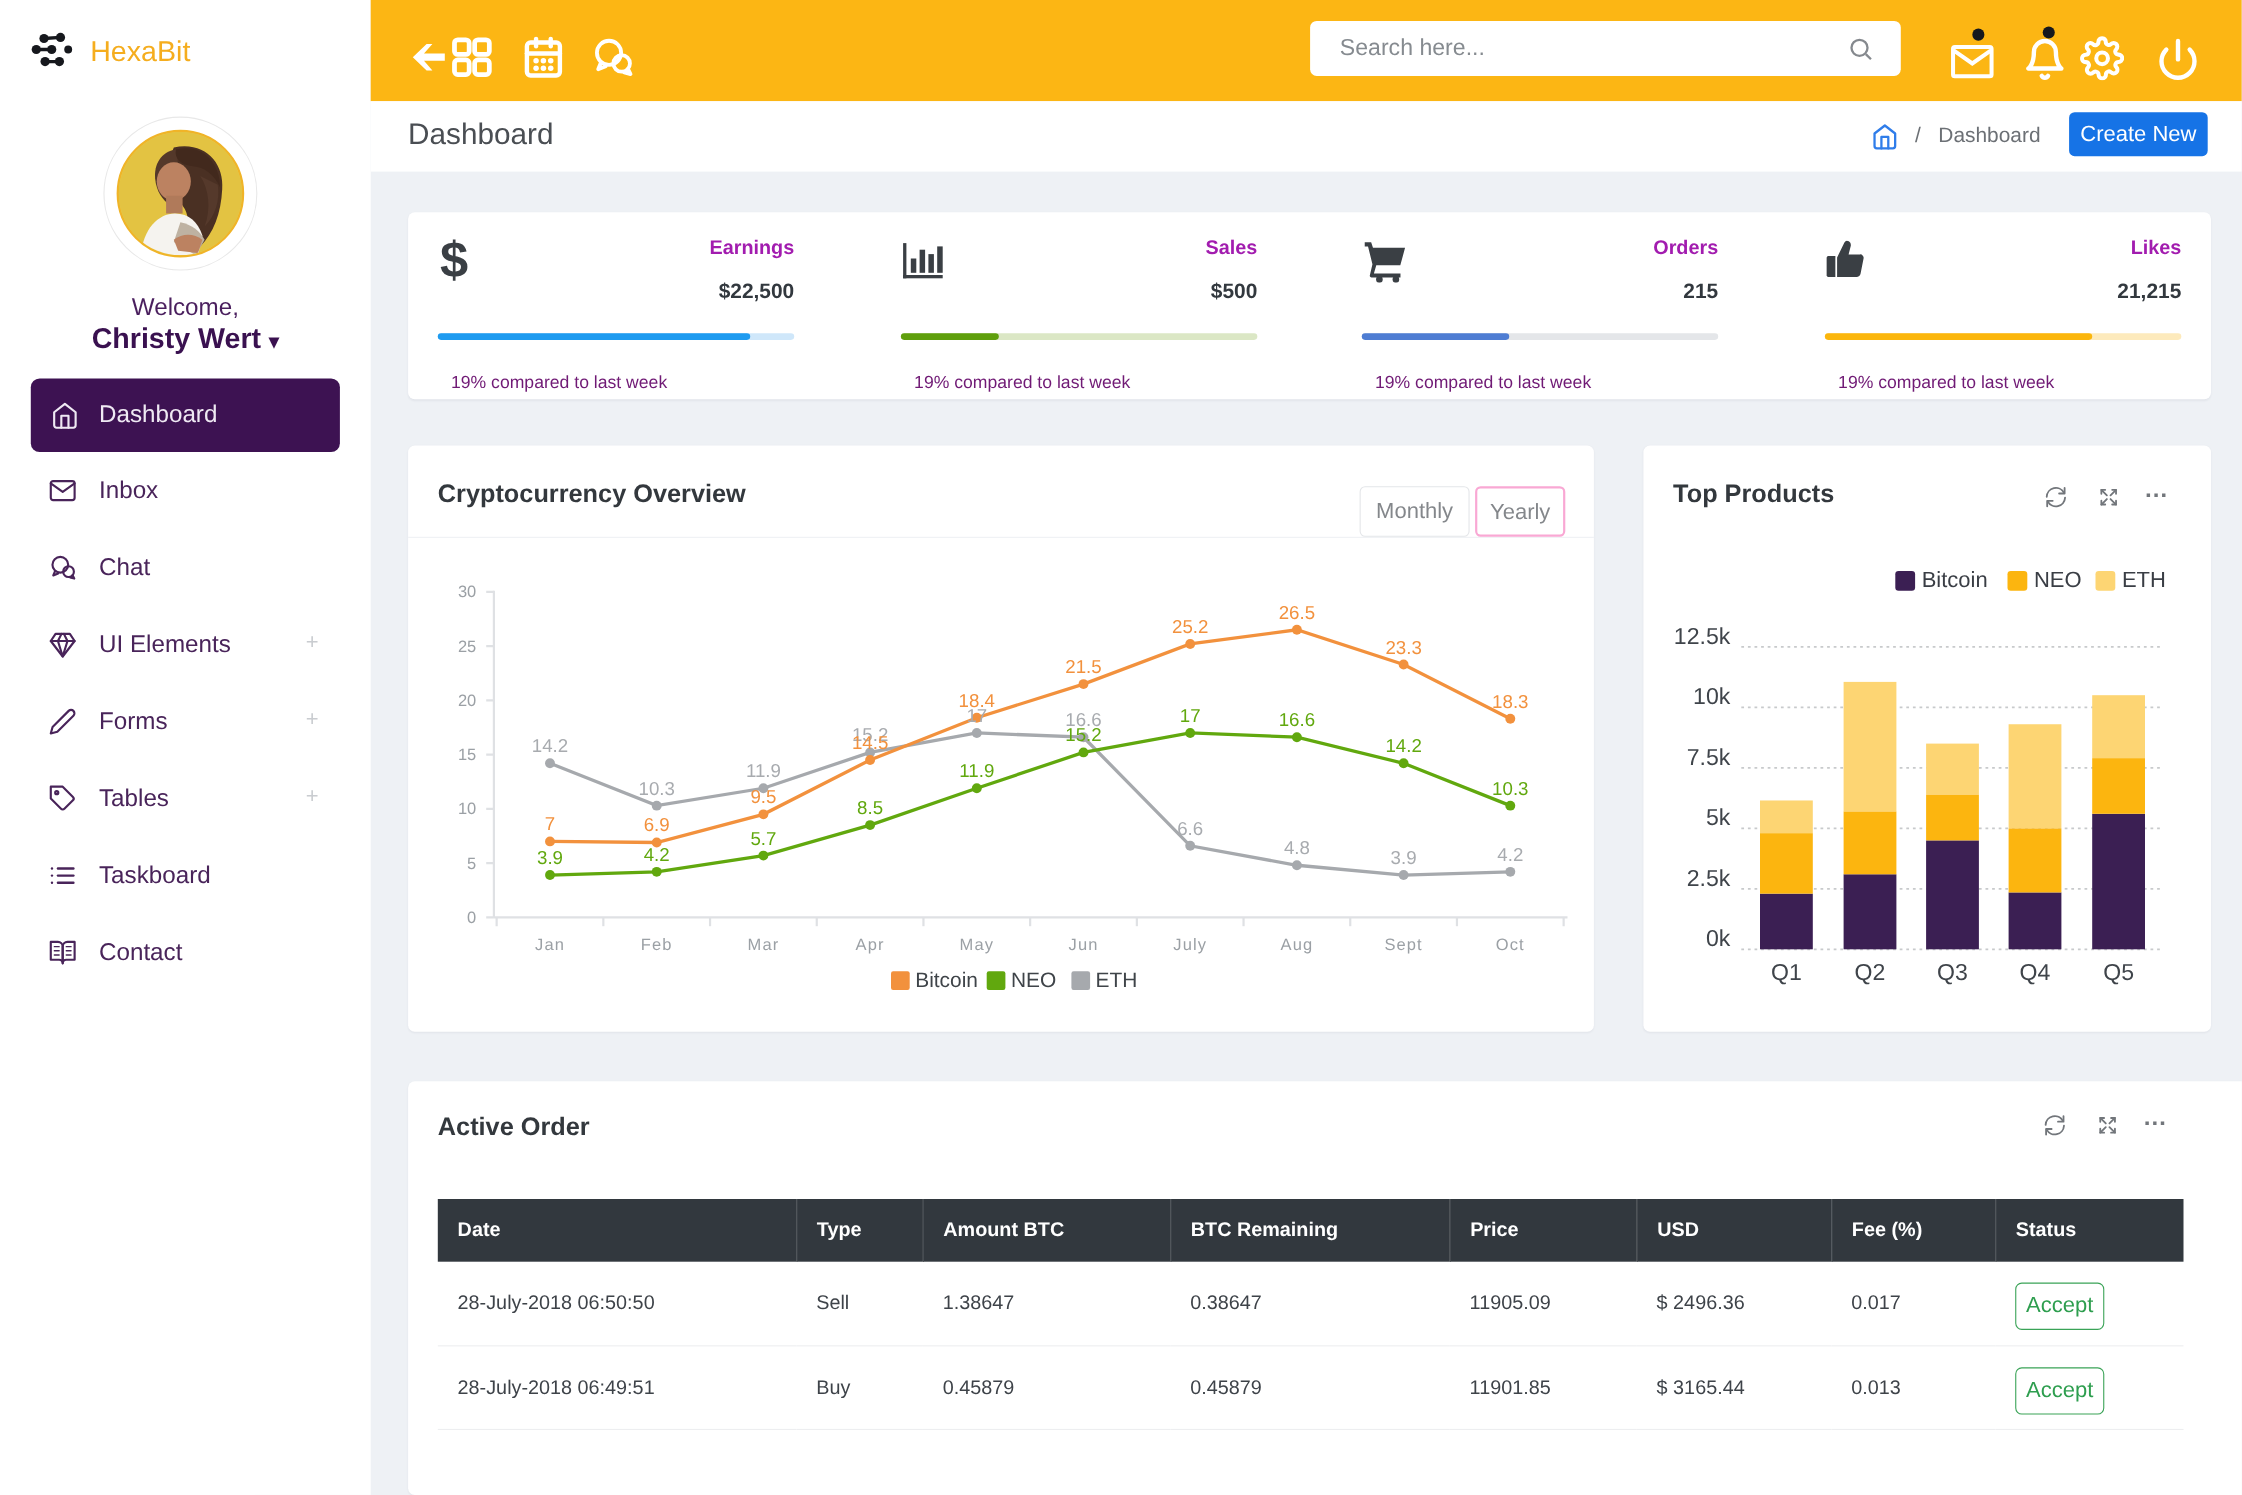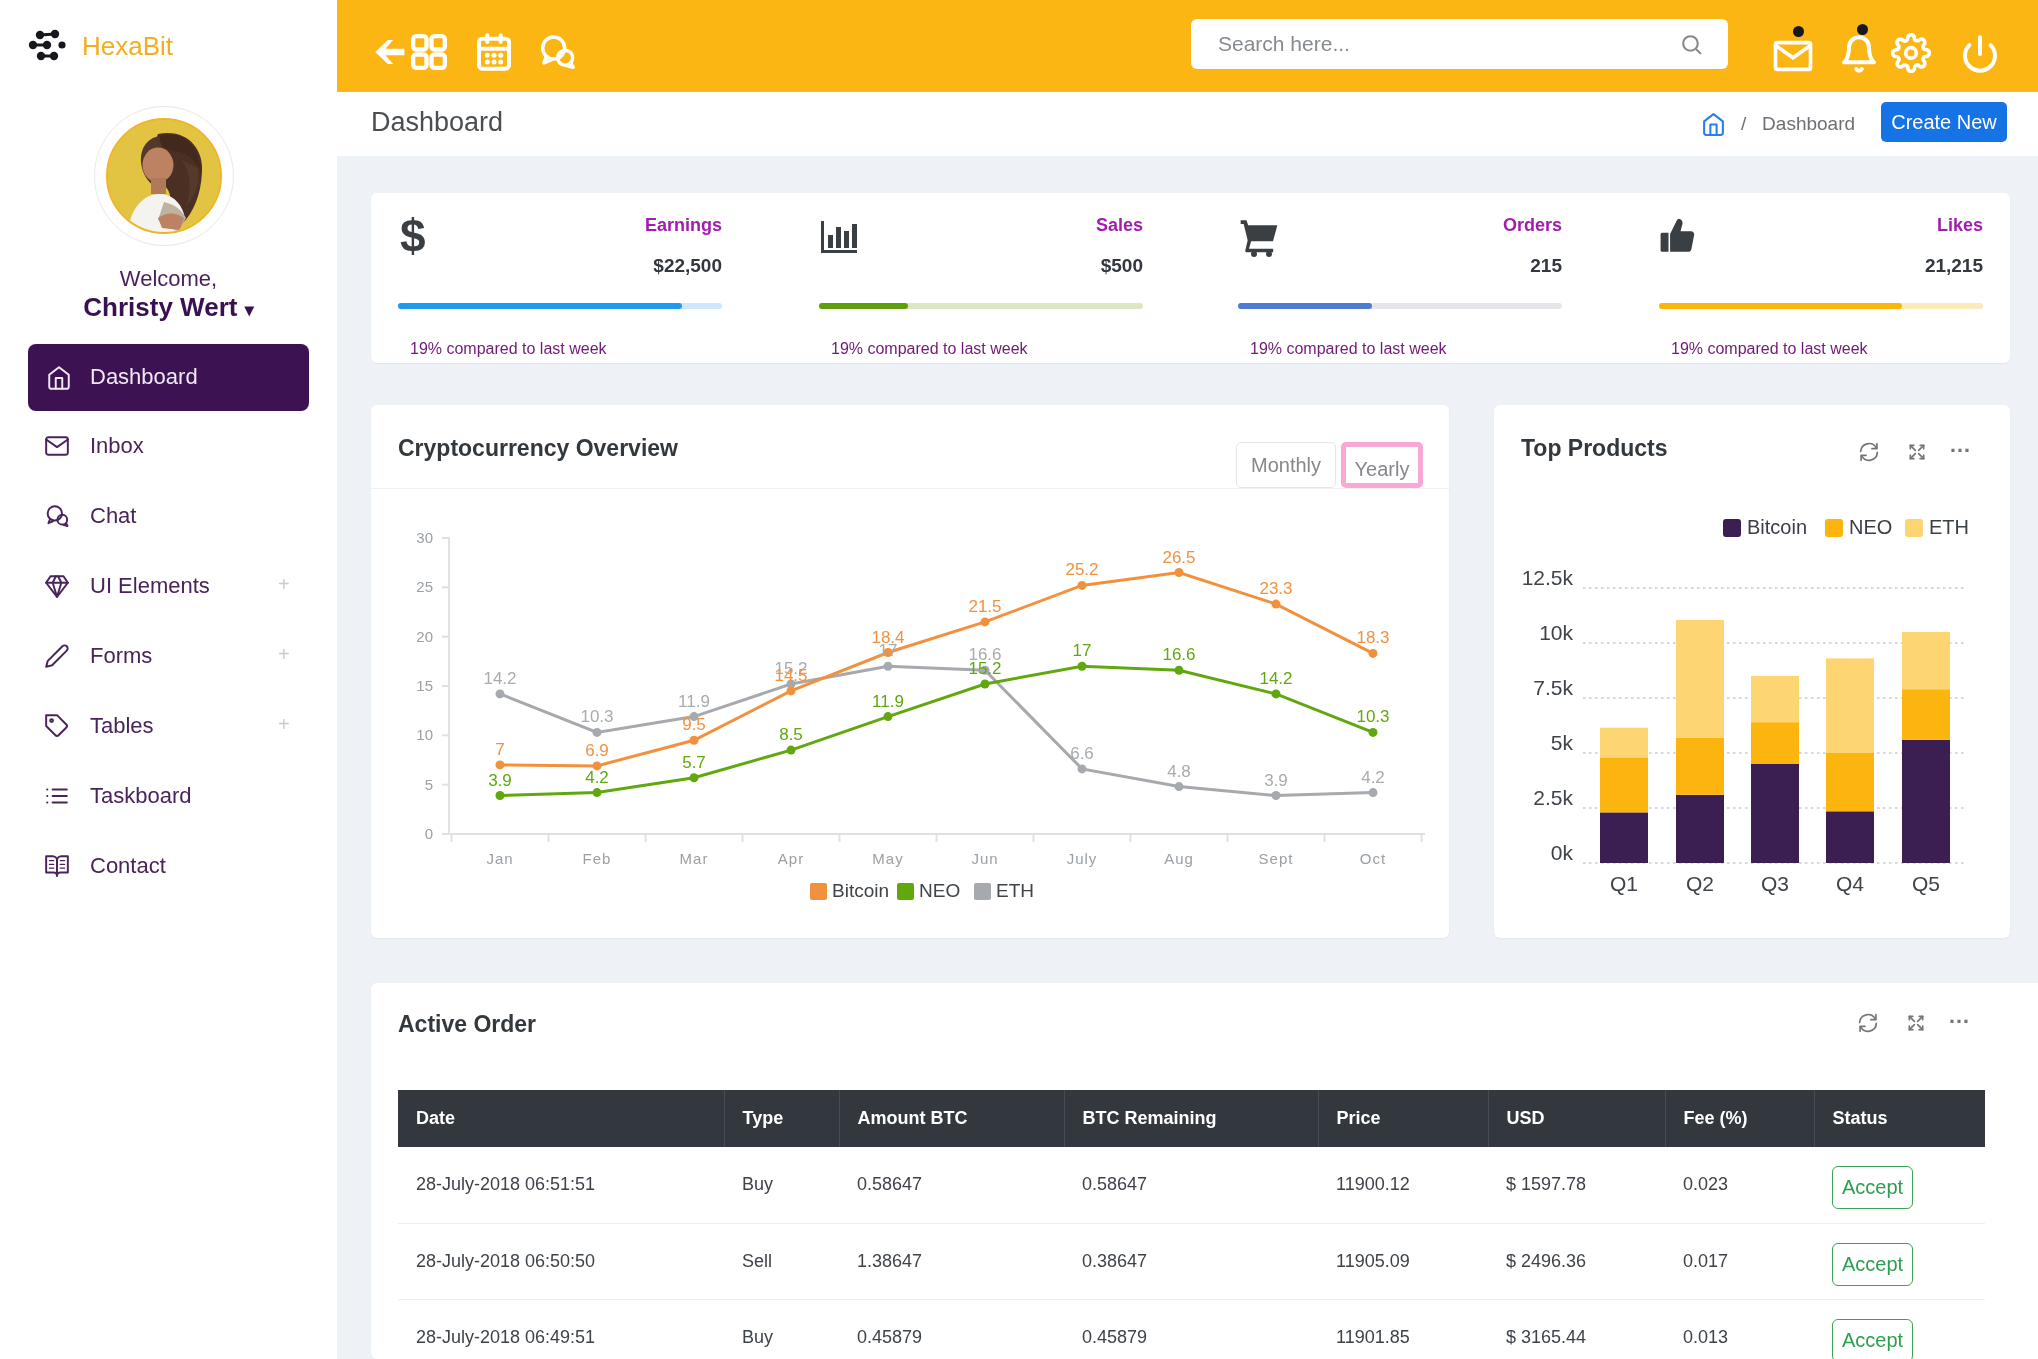--- a/index.html
+++ b/index.html
@@ -294,21 +294,21 @@
           <div class="fill" style="width:243px; background:#fbb60d;"></div>
         </div>
       <div class="cmp">19% compared to last week</div>
     </div>
   </div>
 
   <div class="card chartcard">
     <div class="hd">
       <div class="card-title">Cryptocurrency Overview</div>
       <div class="btn-toggle" style="left:865px; width:100px; border:1px solid #e4e6e9;">Monthly</div>
-      <div class="btn-toggle" style="left:970px; width:82px; border:5px solid #f9a8d4;">Yearly</div>
+      <div class="btn-toggle" style="left:970px; width:82px; border:2px solid #f9a8d4;">Yearly</div>
     </div>
     <svg style="position:absolute;left:0;top:0" width="1078" height="533" viewBox="0 0 1078 533" font-family="Liberation Sans, sans-serif">
         <g stroke="#dfe1e4" stroke-width="2" fill="none">
           <line x1="78" y1="132" x2="78" y2="429"></line>
           <line x1="78" y1="429" x2="1054" y2="429"></line>
           <line x1="71" y1="429.0" x2="78" y2="429.0"></line>
           <line x1="71" y1="379.7" x2="78" y2="379.7"></line>
           <line x1="71" y1="330.3" x2="78" y2="330.3"></line>
           <line x1="71" y1="281.0" x2="78" y2="281.0"></line>
           <line x1="71" y1="231.7" x2="78" y2="231.7"></line>
@@ -505,30 +505,20 @@
             <th style="width:326px;">Date</th>
             <th style="width:115px;">Type</th>
             <th style="width:225px;">Amount BTC</th>
             <th style="width:254px;">BTC Remaining</th>
             <th style="width:170px;">Price</th>
             <th style="width:177px;">USD</th>
             <th style="width:149px;">Fee (%)</th>
             <th style="width:171px;">Status</th>
           </tr>
       <tr>
-            <td>28-July-2018 06:51:51</td>
-            <td>Buy</td>
-            <td>0.58647</td>
-            <td>0.58647</td>
-            <td>11900.12</td>
-            <td>$ 1597.78</td>
-            <td>0.023</td>
-            <td><span class="btn-accept">Accept</span></td>
-          </tr>
-      <tr>
             <td>28-July-2018 06:50:50</td>
             <td>Sell</td>
             <td>1.38647</td>
             <td>0.38647</td>
             <td>11905.09</td>
             <td>$ 2496.36</td>
             <td>0.017</td>
             <td><span class="btn-accept">Accept</span></td>
           </tr>
       <tr>

